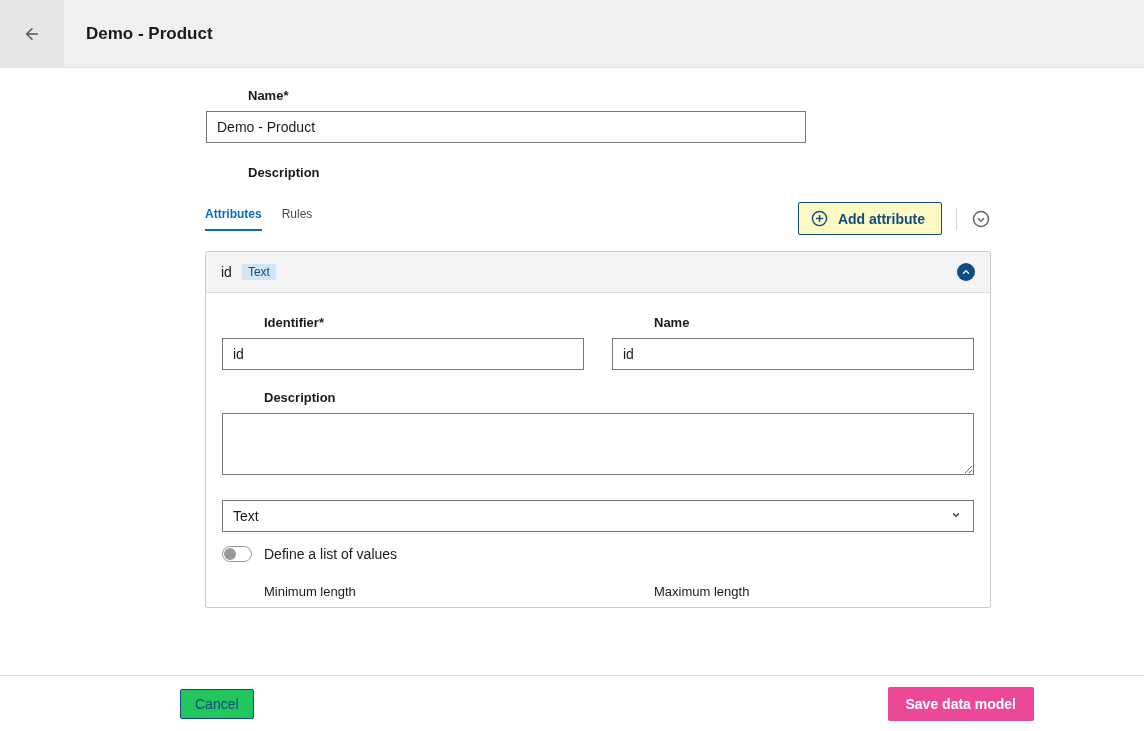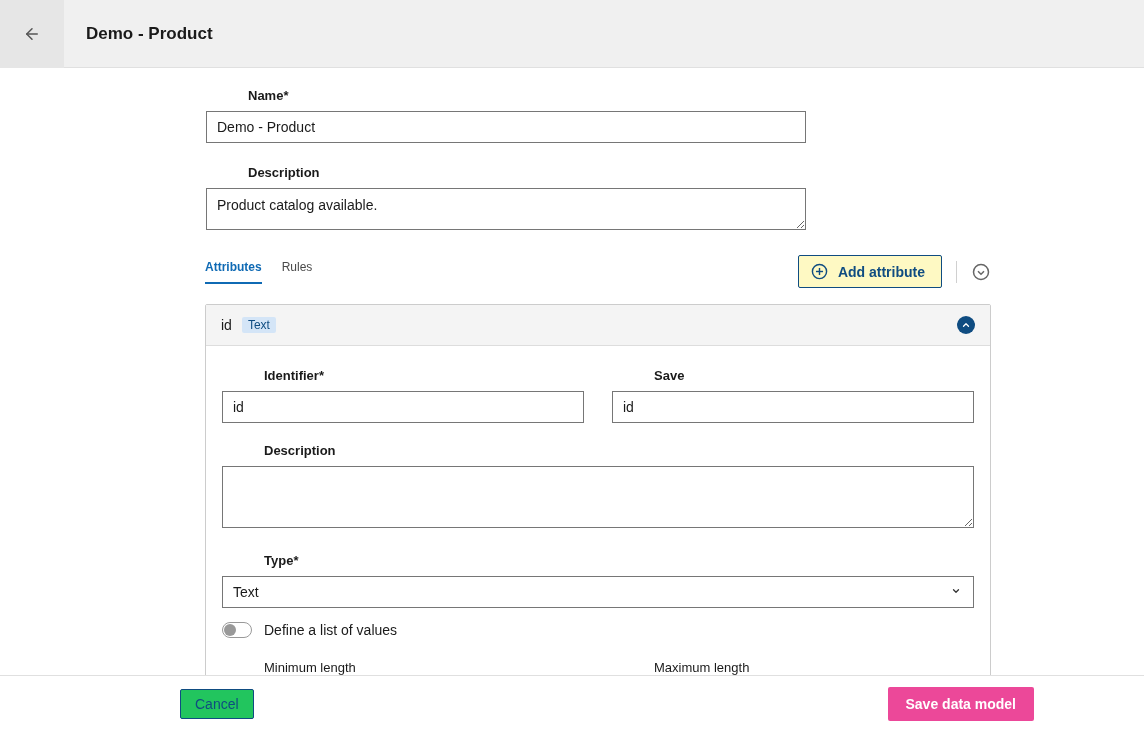--- a/index.html
+++ b/index.html
@@ -275,21 +275,20 @@
 
 <div class="scroll-area">
 
   <div class="form-container">
     <div class="field-block">
       <label class="field-label">Name*</label>
       <input type="text" class="text-input" value="Demo - Product" style="">
     </div>
     <div class="field-block">
       <label class="field-label">Description</label>
-      <textarea class="text-area" style="">Product catalog available.</textarea>
     </div>
   </div>
 
   <div class="wide-container">
 
     <div class="tabs-row">
       <div class="tabs">
         <div class="tab-item active">Attributes</div>
         <div class="tab-item">Rules</div>
       </div>
@@ -324,32 +323,31 @@
         </div>
       </div>
 
       <div class="attr-body">
         <div class="row-2col">
           <div class="col-half">
             <label class="field-label">Identifier*</label>
             <input type="text" class="text-input" value="id" style="">
           </div>
           <div class="col-half">
-            <label class="field-label">Save</label>
+            <label class="field-label">Name</label>
             <input type="text" class="text-input" value="id" style="">
           </div>
         </div>
 
         <div style="margin-bottom:22px;">
           <label class="field-label">Description</label>
           <textarea class="attr-desc-area" style=""></textarea>
         </div>
 
         <div style="margin-bottom:6px;">
-          <label class="field-label">Type*</label>
           <div class="type-select">
             <span>Text</span>
             <span class="chev">
               <svg width="10" height="10" viewBox="0 0 24 24" fill="none" stroke="#333" stroke-width="3" stroke-linecap="round" stroke-linejoin="round">
                 <polyline points="6 9 12 15 18 9"></polyline>
               </svg>
             </span>
           </div>
         </div>
 

